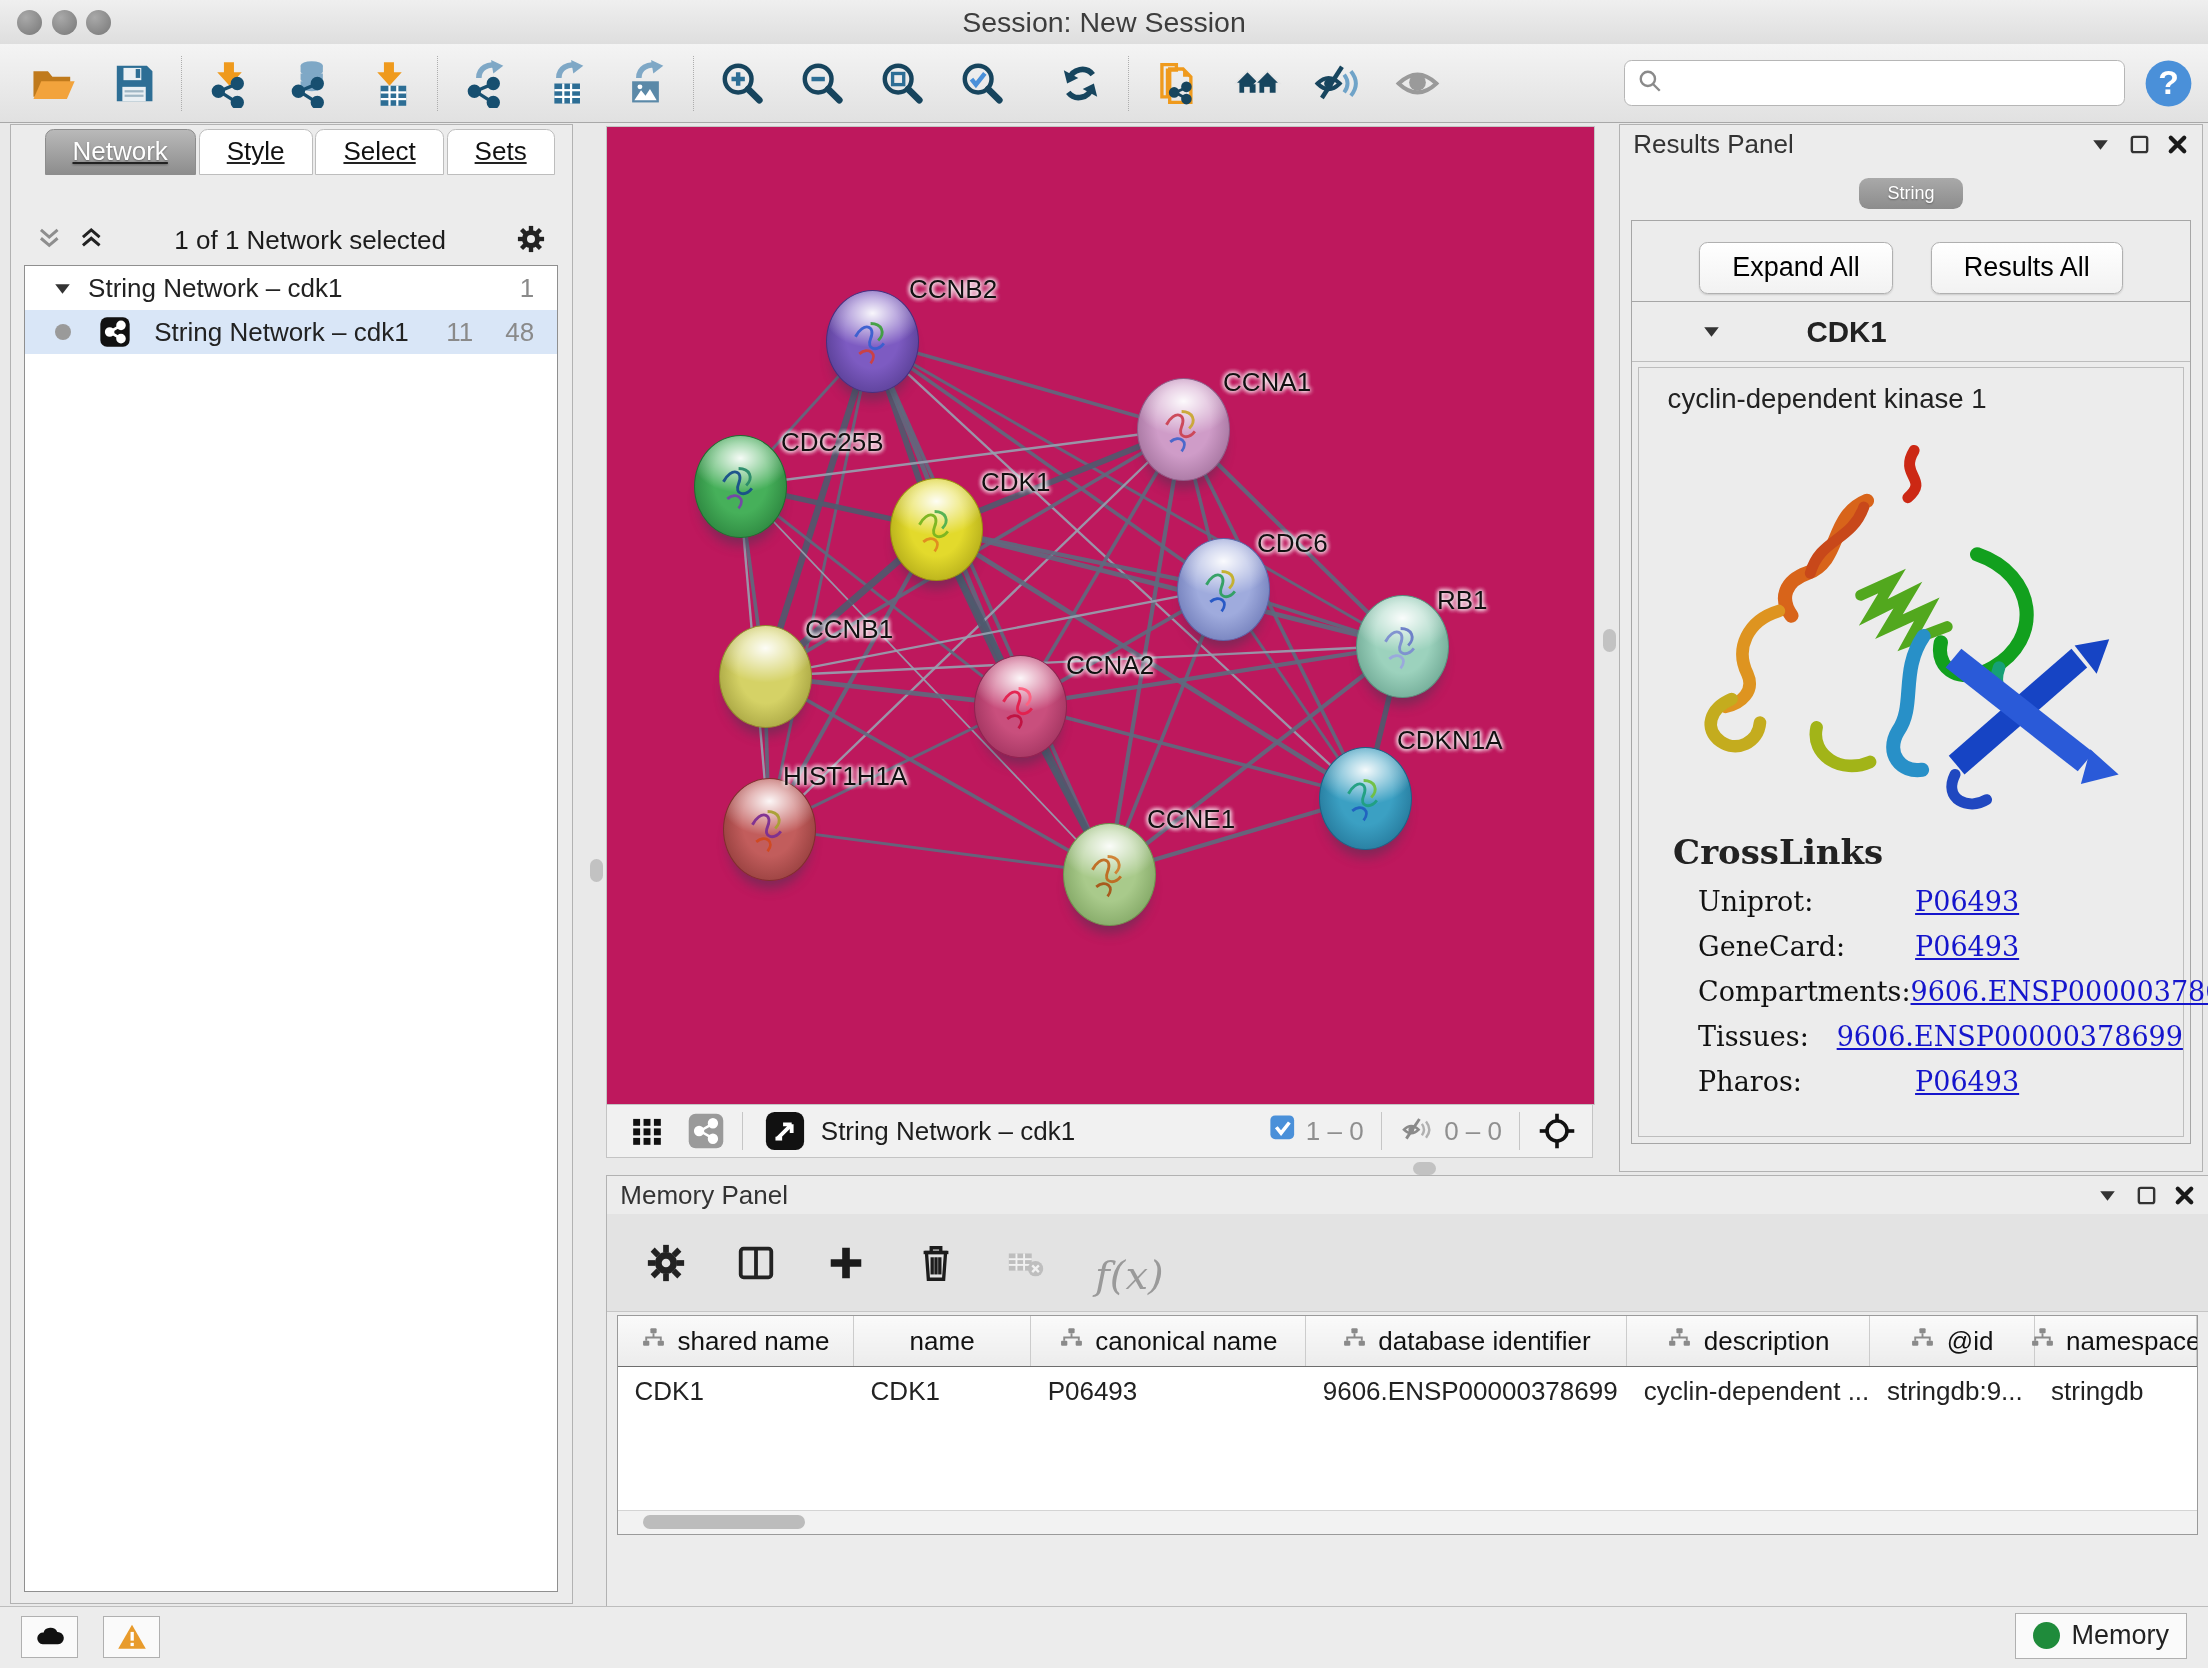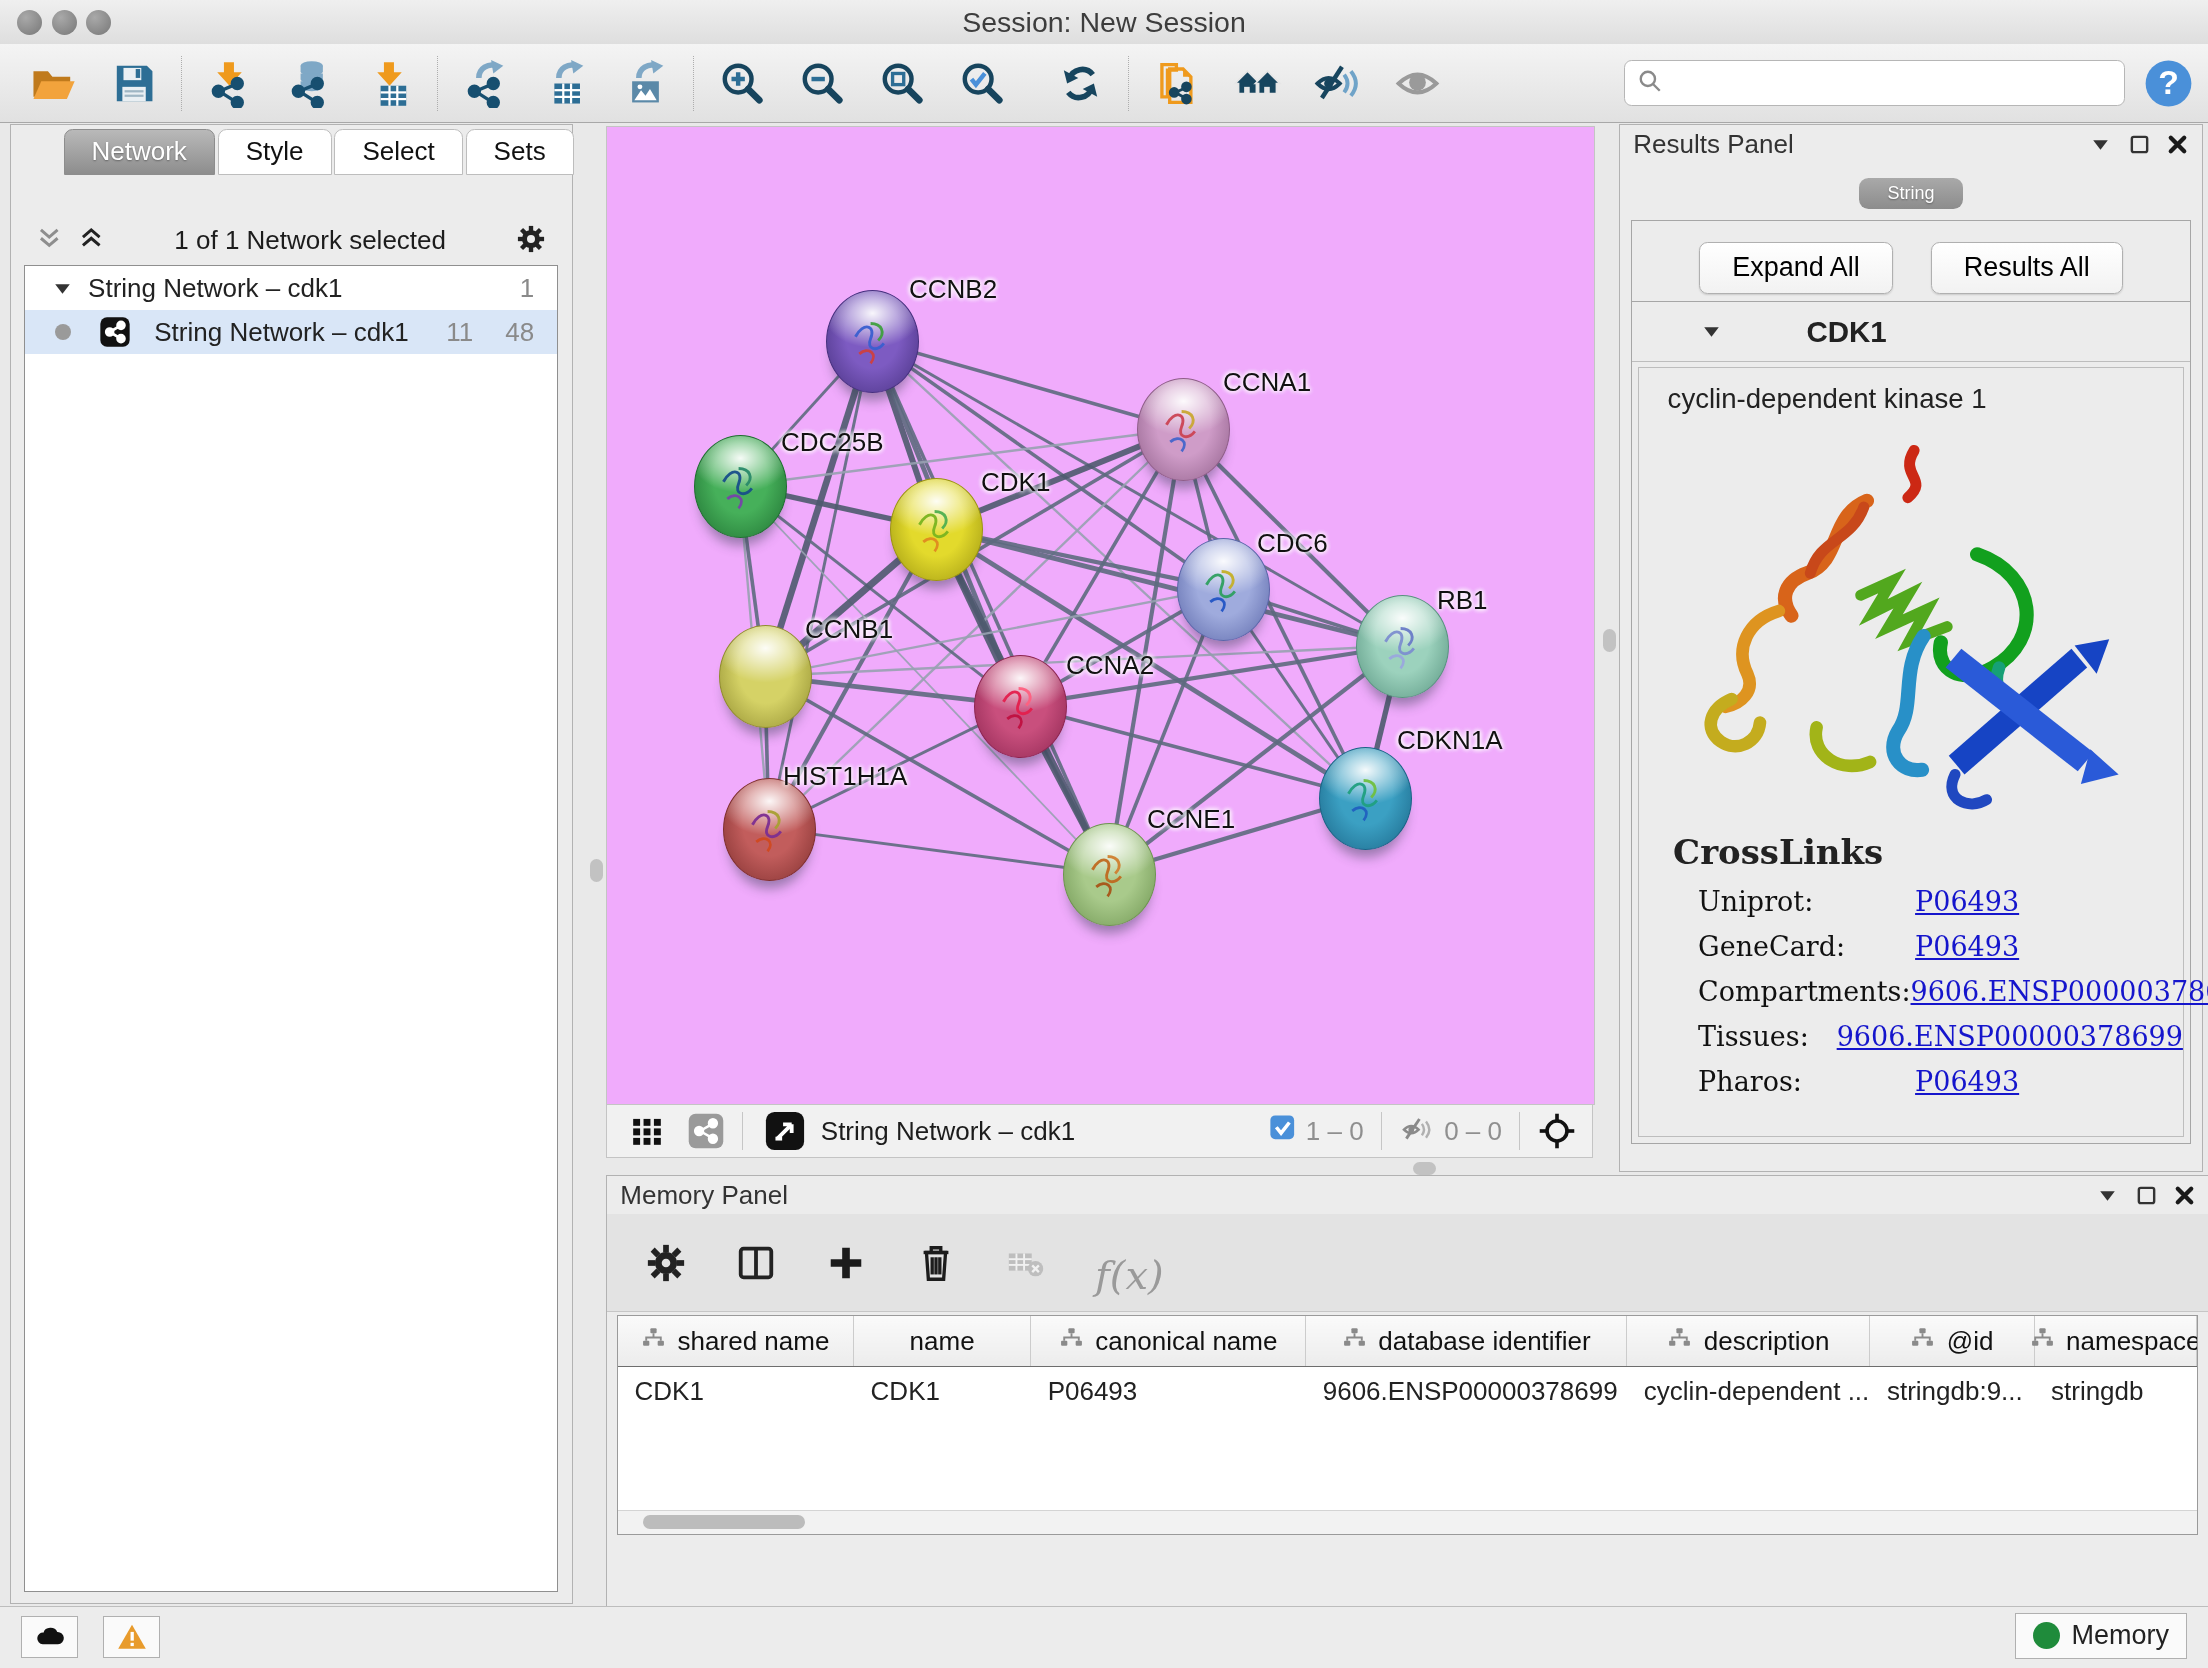--- a/index.html
+++ b/index.html
@@ -27,42 +27,42 @@
   .help-btn svg{width:53px;height:53px;}
   
   .panel{position:absolute;background:#ececec;border:1px solid #b2b2b2;box-sizing:border-box;}
   .phead{height:38px;display:flex;align-items:center;padding:0 13.3px;}
   .phead .ptitle{font-size:26px;color:#333;}
   .pctrls{margin-left:auto;display:flex;align-items:center;gap:15px;}
   .pctrls span{display:inline-flex;}
   .pctrls svg{width:25px;height:25px;}
   
   #control-panel{left:9.5px;top:124px;width:563px;height:1480px;}
-  .cp-tabs{display:flex;padding-left:53px;margin-top:3.8px;}
+  .cp-tabs{display:flex;padding-left:34px;margin-top:3.8px;text-decoration:underline;}
   .tab{padding:0 27px;height:44px;line-height:42px;font-size:26px;background:#fff;
        border:1px solid #bdbdbd;border-radius:8.6px 8.6px 0 0;margin-right:2.9px;color:#111;}
   .tab.active{background:linear-gradient(#b9b9b9,#8d8d8d);color:#fff;border-color:#8d8d8d;
               text-shadow:0 1px 1.9px rgba(0,0,0,.35);}
   .cp-box{position:absolute;left:11.4px;right:11.4px;top:91px;bottom:9.5px;}
   .cp-inner-head{height:48px;display:flex;align-items:center;padding:0 13.3px;gap:13.3px;}
   .cp-inner-head .chev svg{width:28.5px;height:28.5px;}
   .cp-status{flex:1;text-align:center;font-size:26px;color:#1c1c1c;}
   .cp-inner-head .gear svg{width:32px;height:32px;}
   .net-tree{position:absolute;left:1.9px;right:1.9px;top:49px;bottom:1.9px;background:#fff;border:1.9px solid #8f8f8f;}
   .tree-row{display:flex;align-items:center;height:44px;font-size:26px;}
   .tree-row .caret{margin:0 13.3px 0 25px;display:flex;}
   .tree-row .caret svg{width:23px;height:23px;}
   .tree-row.child{background:#d9e6f7;}
   .tree-row .dot{width:16px;height:16px;border-radius:50%;background:#9a9a9a;margin:0 28.5px 0 30px;}
   .tree-row .nicon{display:flex;margin-right:23px;}
   .tree-row .nicon svg{width:32px;height:32px;}
   .tree-counts{margin-left:auto;display:flex;gap:32px;padding-right:23px;color:#8a8a8a;}
   
   #network-canvas{position:absolute;left:606px;top:126px;width:987px;height:977px;
-                  background:#f0abfc;border:1px solid #c4c4c4;box-sizing:content-box;}
+                  background:#be185d;border:1px solid #c4c4c4;box-sizing:content-box;}
   #edge-svg{position:absolute;left:0;top:0;}
   .net-node{position:absolute;width:91px;height:101px;border-radius:50%;
             box-shadow:0 13.3px 11.4px -5.7px rgba(50,60,80,.45);}
   .net-node svg{position:absolute;left:0;top:0;width:91px;height:101px;}
   .node-label{position:absolute;font-size:26px;color:#111;white-space:nowrap;
               text-shadow:0 0 4.8px #fff,0 0 4.8px #fff,0 0 4.8px #fff;}
   #network-toolbar{position:absolute;left:606px;top:1104px;width:987px;height:54px;
                    background:#f1f1f1;border:1px solid #c4c4c4;box-sizing:border-box;
                    display:flex;align-items:center;}
   #network-toolbar .nt-ico{display:flex;margin-left:21px;}

